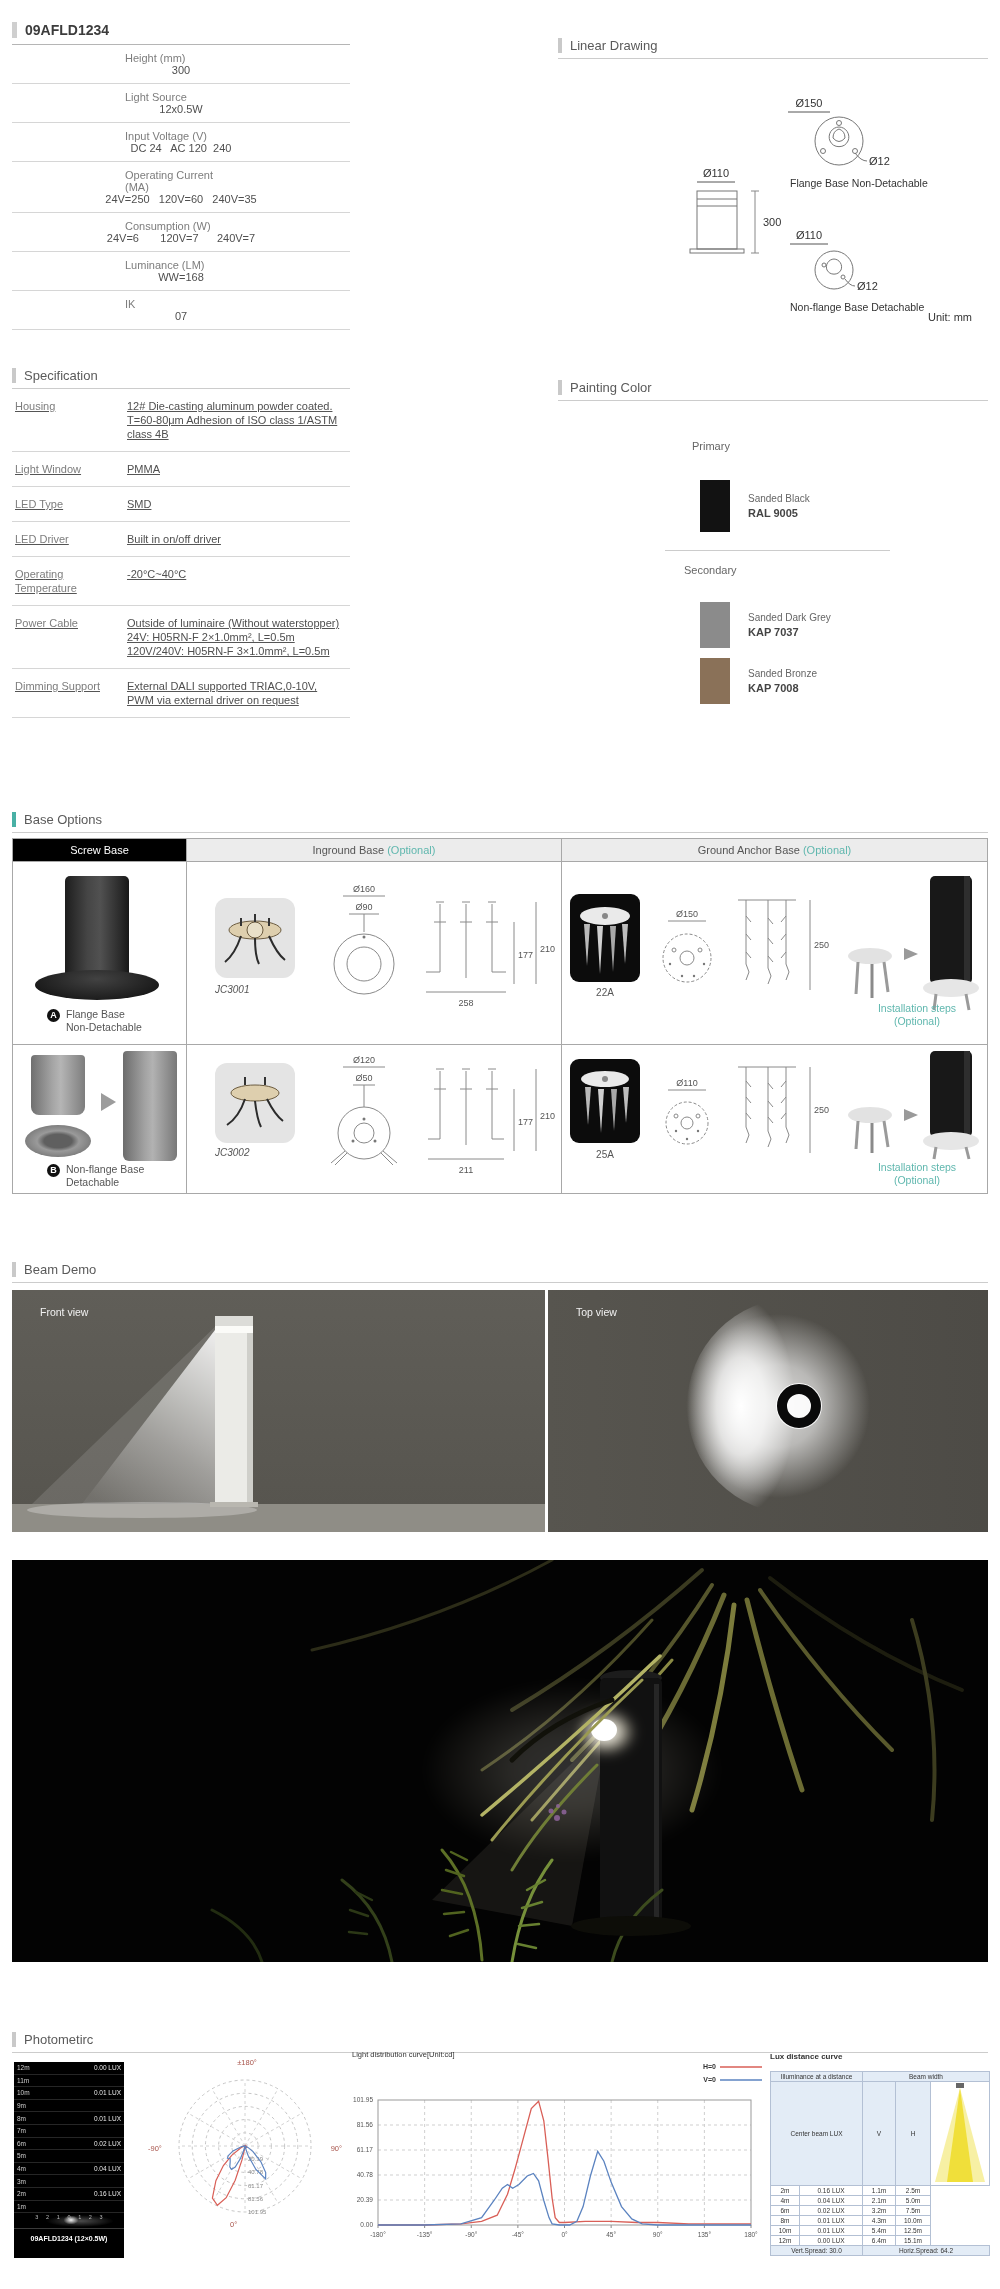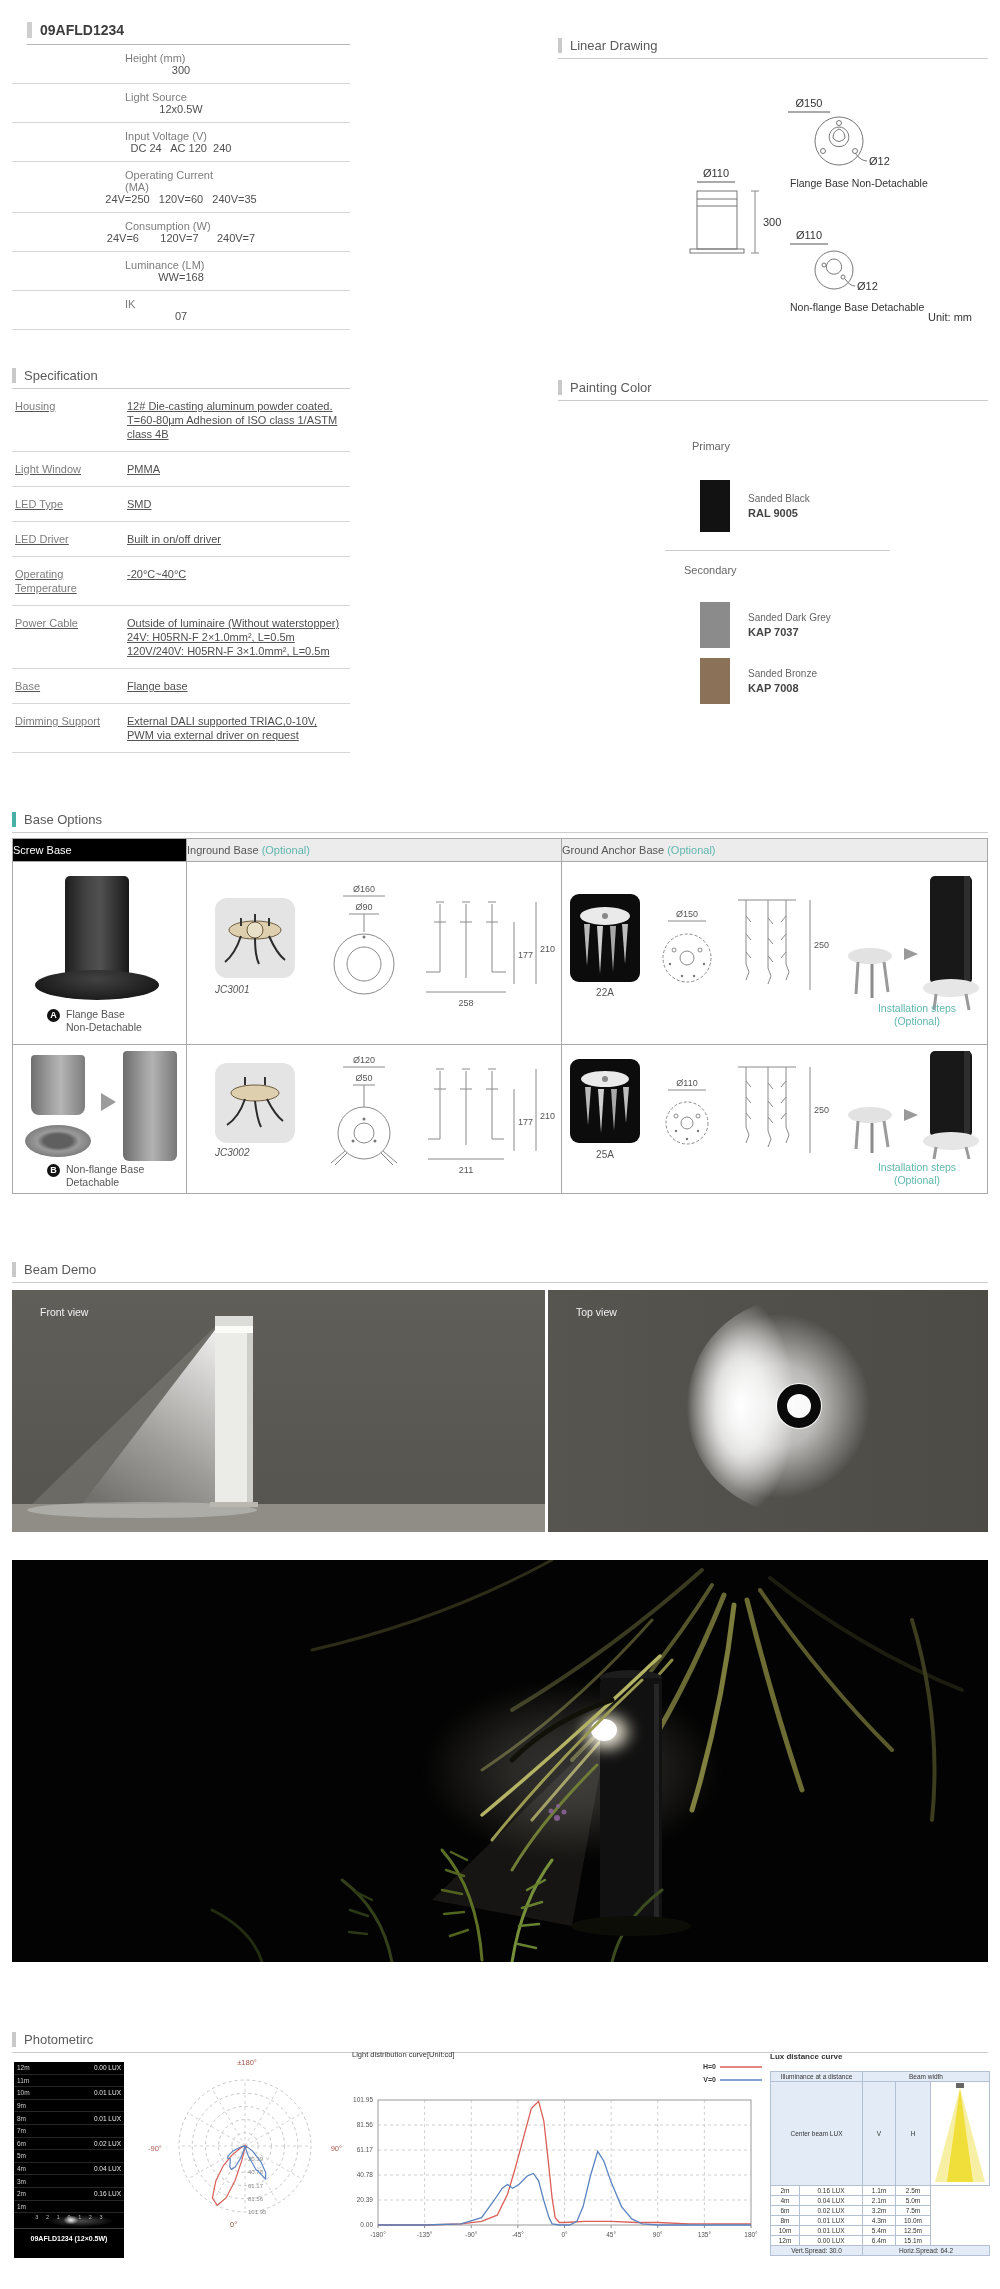--- a/index.html
+++ b/index.html
@@ -5,39 +5,39 @@
   html,body{margin:0;padding:0;background:#fff;}
   body{font-family:"Liberation Sans",sans-serif;color:#555;}
   .page{position:relative;width:1000px;height:2289px;background:#fff;overflow:hidden;}
   .abs{position:absolute;}
   
   .sec-head{display:flex;align-items:center;gap:8px;border-bottom:1px solid #ccc;padding-bottom:5px;}
   .sec-head .bar{width:4px;height:15px;background:#c9c9c9;flex:0 0 auto;}
   .sec-head .bar.teal{background:#49b0a5;}
   .sec-head .txt{font-size:13px;color:#5a5a5a;}
   
-  .qtitle{display:flex;align-items:center;gap:8px;border-bottom:1px solid #b5b5b5;padding-bottom:6px;margin-left:15px;}
+  .qtitle{display:flex;align-items:center;gap:8px;border-bottom:1px solid #b5b5b5;padding-bottom:6px;}
   .qtitle .bar{width:5px;height:16px;background:#cfcfcf;}
   .qtitle .txt{font-size:14px;font-weight:bold;color:#3c3c3c;}
   .qrow{display:flex;align-items:center;border-bottom:1px solid #d6d6d6;padding:7px 3px;font-size:11px;flex-direction:column;}
   .qrow .l{width:112px;color:#7d7d7d;flex:0 0 auto;}
   .qrow .v{color:#4f4f4f;white-space:pre;}
   
   .srow{display:flex;border-bottom:1px solid #d6d6d6;padding:10px 3px;font-size:11px;line-height:14px;text-decoration:underline;}
   .srow .l{width:112px;color:#7d7d7d;flex:0 0 auto;white-space:pre-line;}
   .srow .v{color:#4f4f4f;white-space:pre-line;flex:1;}
   
   .pc-group-label{font-size:11px;color:#666;}
   .swrow{display:flex;gap:18px;align-items:center;margin-bottom:10px;}
   .sw-name{font-size:10px;color:#666;line-height:15px;}
   .sw-code{font-size:11px;color:#444;font-weight:bold;line-height:15px;}
   
   .bo-table{position:absolute;left:0;top:26px;width:976px;border:1px solid #a8a8a8;box-sizing:border-box;}
   .bo-hdr{display:grid;grid-template-columns:173px 375px 426px;}
-  .bo-hdr .hc{height:22px;line-height:22px;text-align:left;font-size:11px;color:#555;background:#ececec;border-left:1px solid #a8a8a8;}
+  .bo-hdr .hc{height:22px;line-height:22px;text-align:center;font-size:11px;color:#555;background:#ececec;border-left:1px solid #a8a8a8;}
   .bo-hdr .hc:first-child{background:#000;color:#fff;border-left:none;}
   .opt{color:#5fb7ae;}
   .bo-row{display:grid;grid-template-columns:173px 375px 426px;border-top:1px solid #a8a8a8;}
   .bo-cell{position:relative;border-left:1px solid #a8a8a8;overflow:hidden;}
   .bo-cell:first-child{border-left:none;}
   .rowA .bo-cell{height:182px;}
   .rowB .bo-cell{height:148px;}
   .badge{display:inline-flex;align-items:center;justify-content:center;width:13px;height:13px;border-radius:50%;background:#111;color:#fff;font-size:9px;font-weight:bold;flex:0 0 auto;margin-top:1px;}
   .bo-caption{position:absolute;display:flex;gap:6px;font-size:10.5px;color:#555;line-height:13px;white-space:pre-line;}
   .jc-thumb{position:absolute;width:80px;height:80px;border-radius:12px;background:#e4e4e4;}
@@ -203,24 +203,20 @@
           <div class="v">-20°C~40°C</div>
         </div>
 
         <div class="srow">
           <div class="l">Power Cable</div>
           <div class="v">Outside of luminaire (Without waterstopper)
 24V: H05RN-F 2×1.0mm², L=0.5m
 120V/240V: H05RN-F 3×1.0mm², L=0.5m</div>
         </div>
 
-        <div class="srow">
-          <div class="l">Base</div>
-          <div class="v">Flange base</div>
-        </div>
 
         <div class="srow">
           <div class="l">Dimming Support</div>
           <div class="v">External DALI supported TRIAC,0-10V,
 PWM via external driver on request</div>
         </div>
       </div>
   </div>
 
   <div class="abs" style="left:558px;top:368px;width:430px;height:340px;margin-top:12px;">

